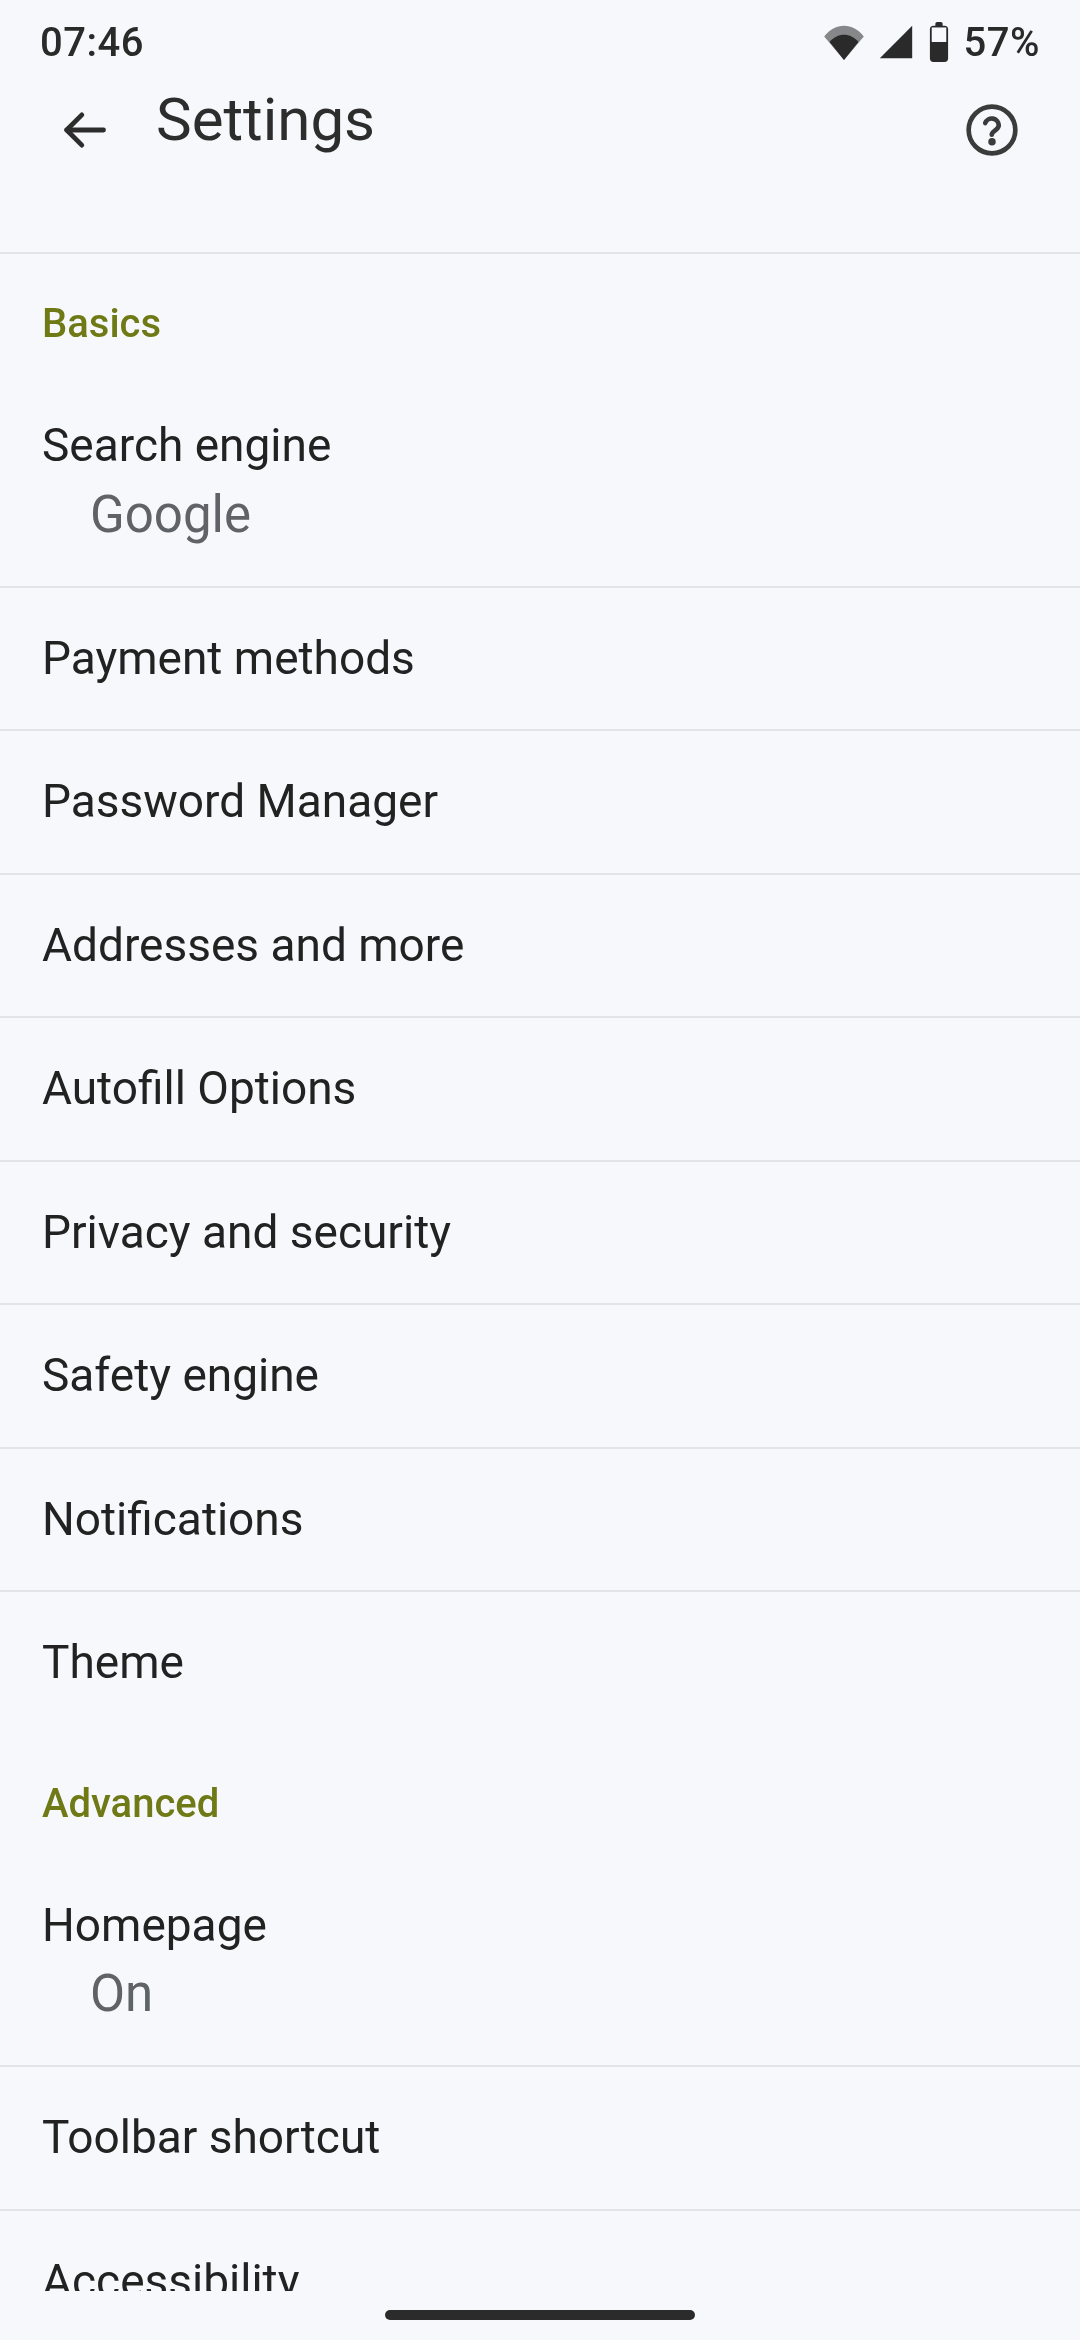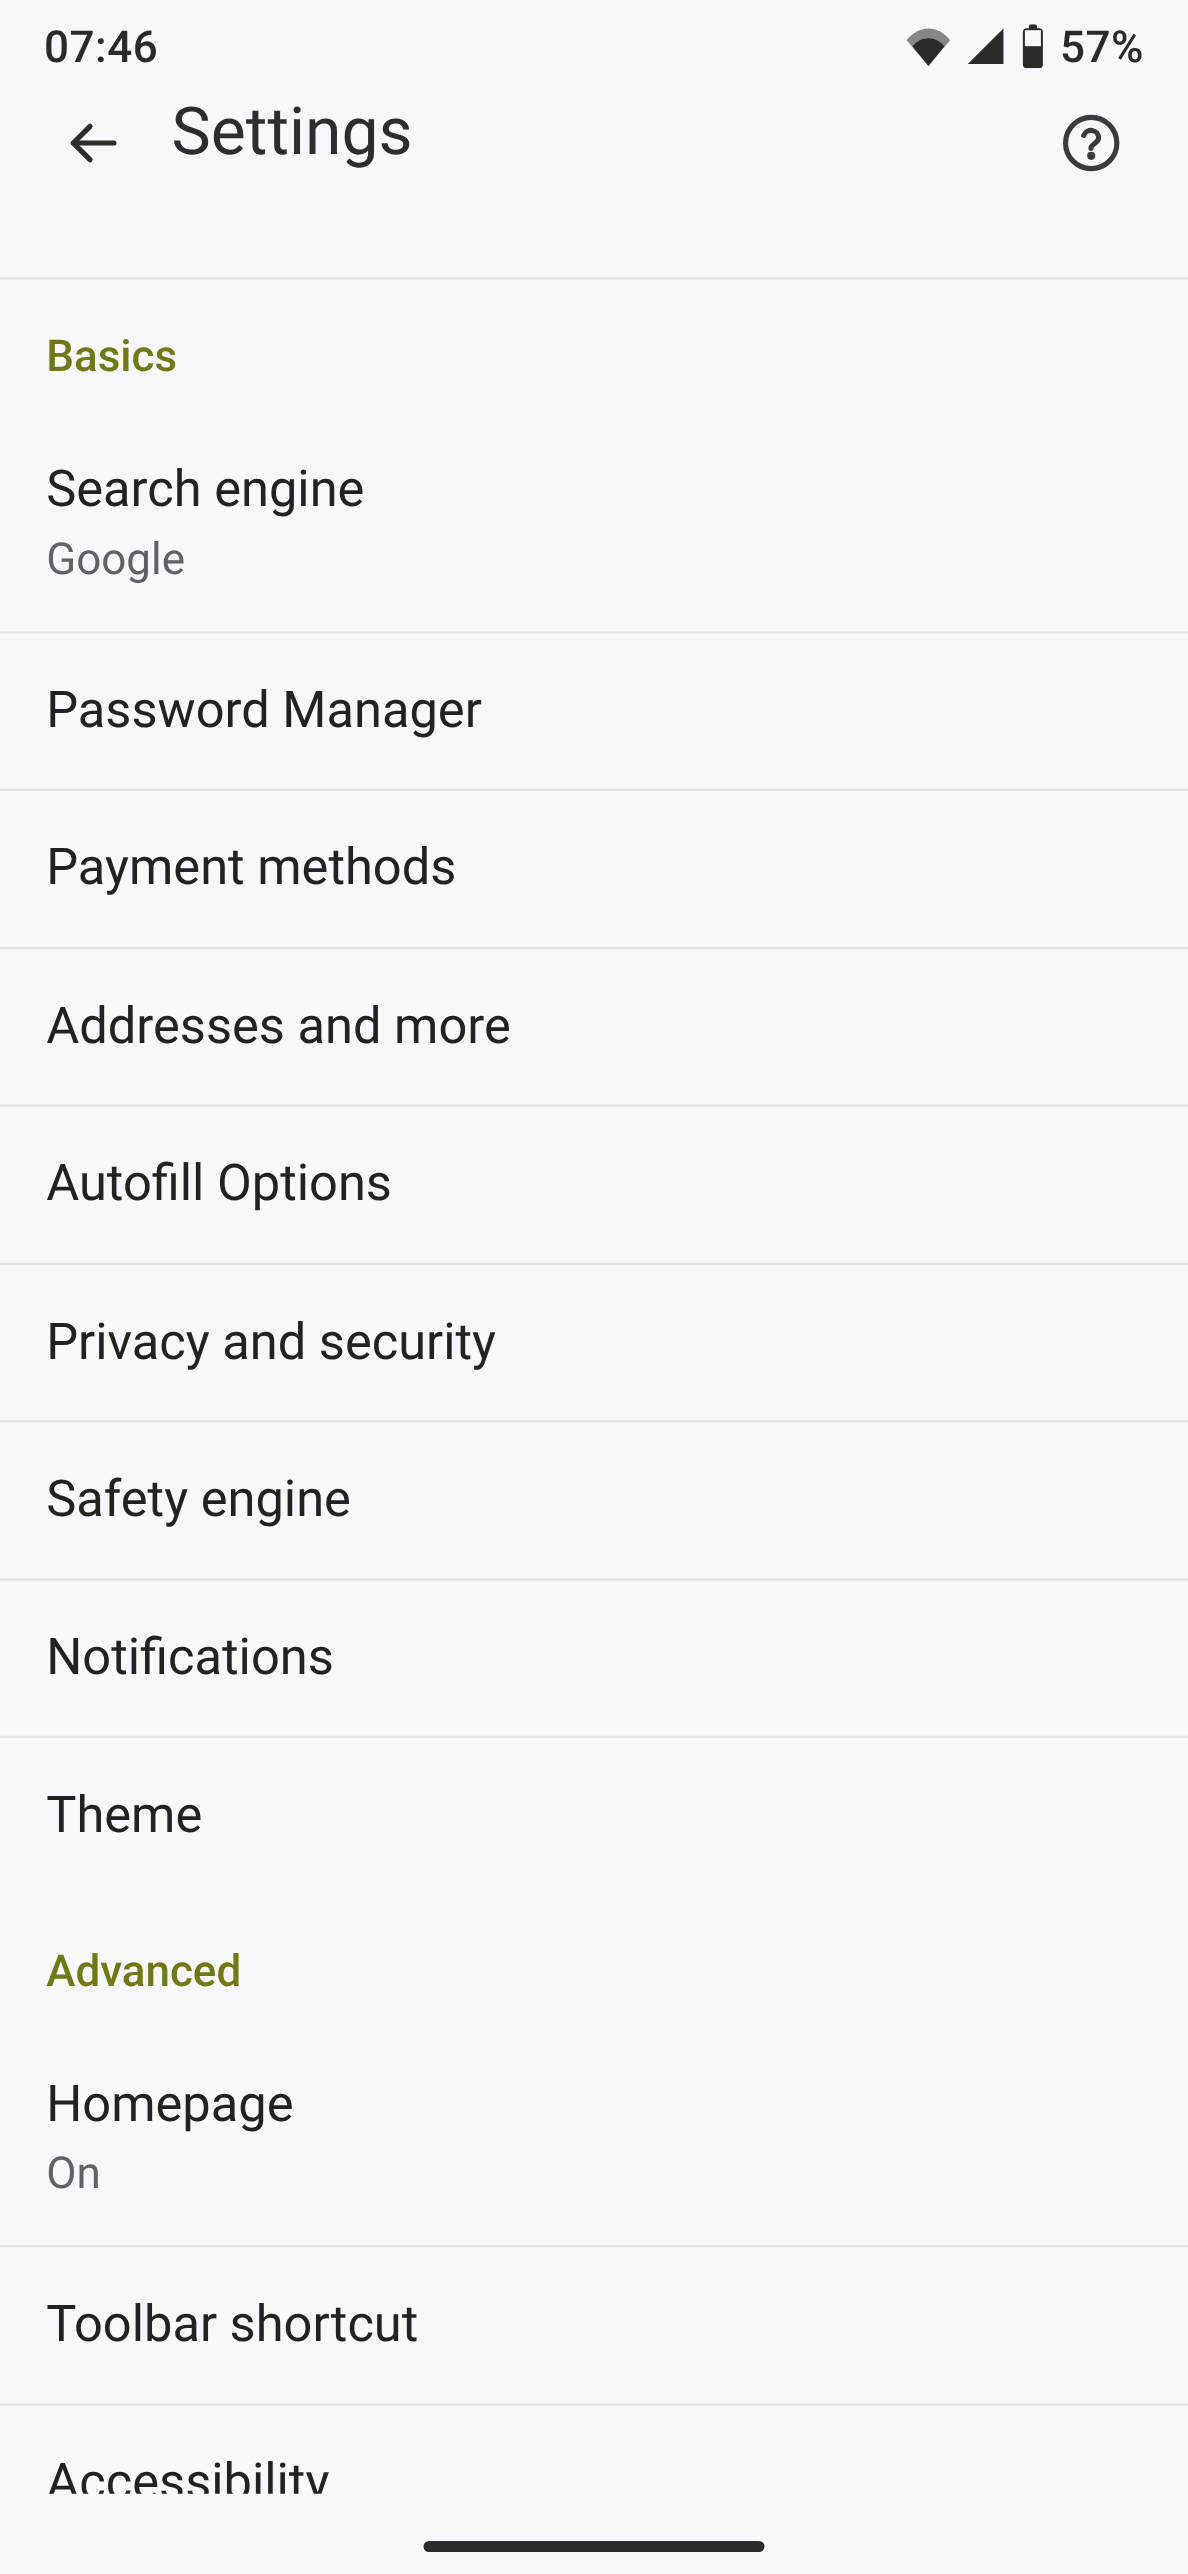--- a/index.html
+++ b/index.html
@@ -85,23 +85,24 @@
     padding: 42px 42px;
     border-bottom: 2px solid var(--divider);
   }
   .item-title {
     font-size: 46px;
     font-weight: 400;
     color: #222;
     line-height: 1.25;
   }
   .item-sub {
-    font-size: 40px;
+    font-size: 51px;
     color: var(--subtext);
     margin-top: 10px;
+    margin-left: 48px;
   }
   .item.last-in-group { border-bottom: none; }
 
   
   .gesture-bar {
     position: absolute;
     bottom: 20px;
     left: 50%;
     transform: translateX(-50%);
     width: 310px;
@@ -162,25 +163,25 @@
 <div class="content">
 
   <div class="section-header">Basics</div>
 
   <div class="item">
     <div class="item-title">Search engine</div>
     <div class="item-sub">Google</div>
   </div>
 
   <div class="item">
+    <div class="item-title">Payment methods</div>
+  </div>
+
+  <div class="item">
     <div class="item-title">Password Manager</div>
-  </div>
-
-  <div class="item">
-    <div class="item-title">Payment methods</div>
   </div>
 
   <div class="item">
     <div class="item-title">Addresses and more</div>
   </div>
 
   <div class="item">
     <div class="item-title">Autofill Options</div>
   </div>
 

